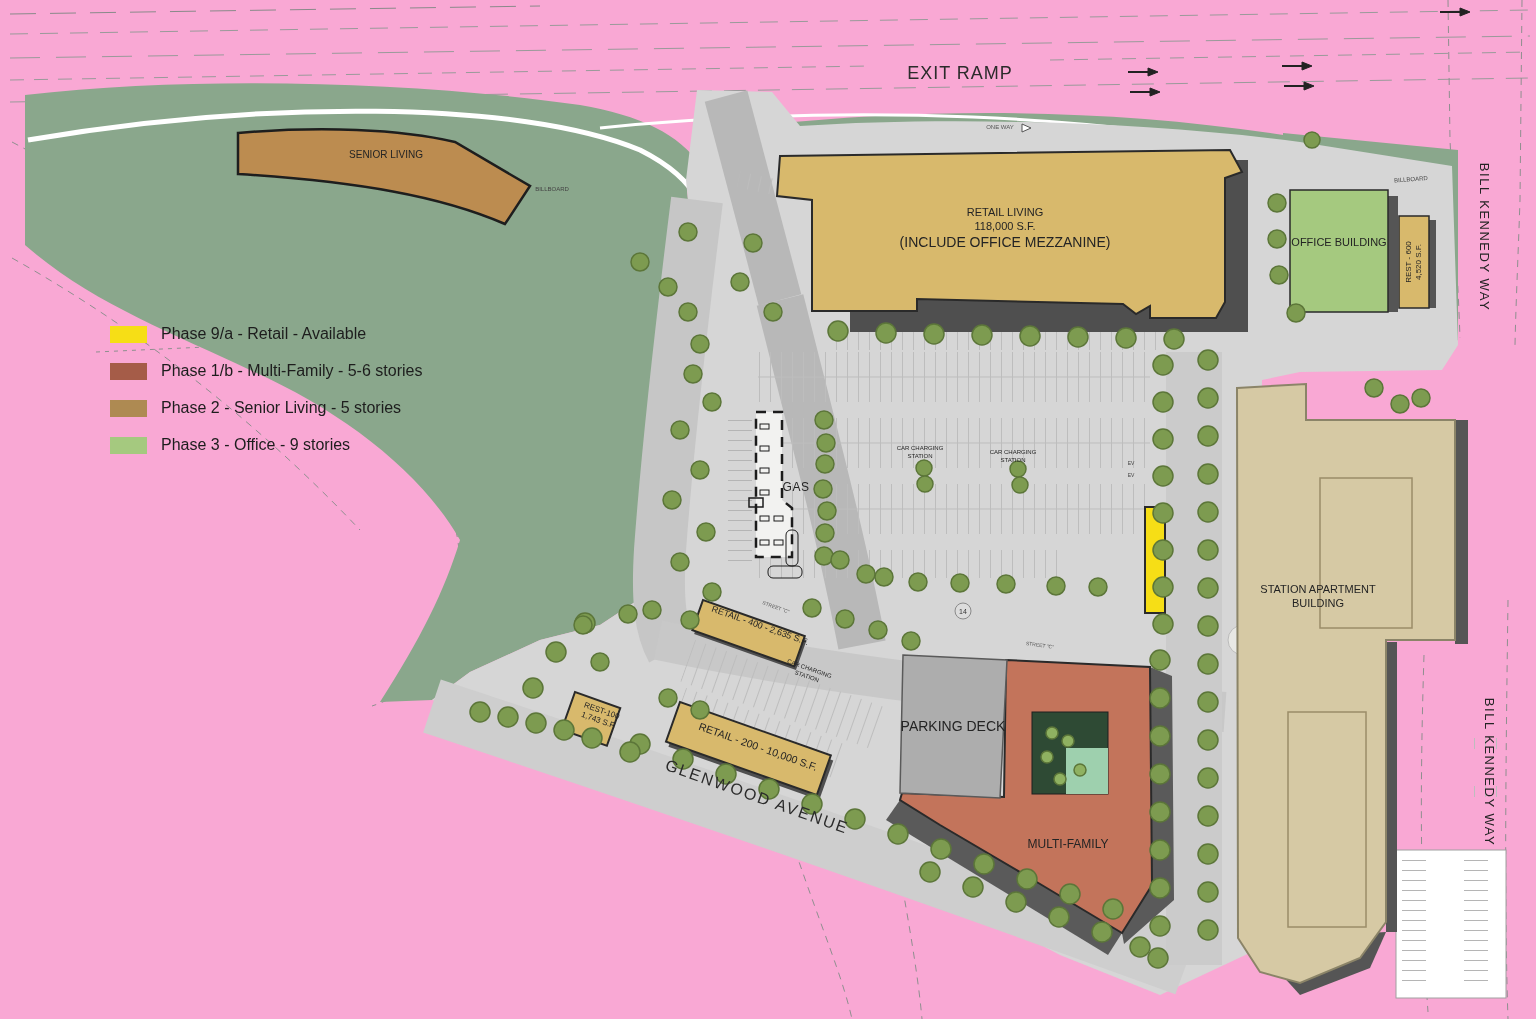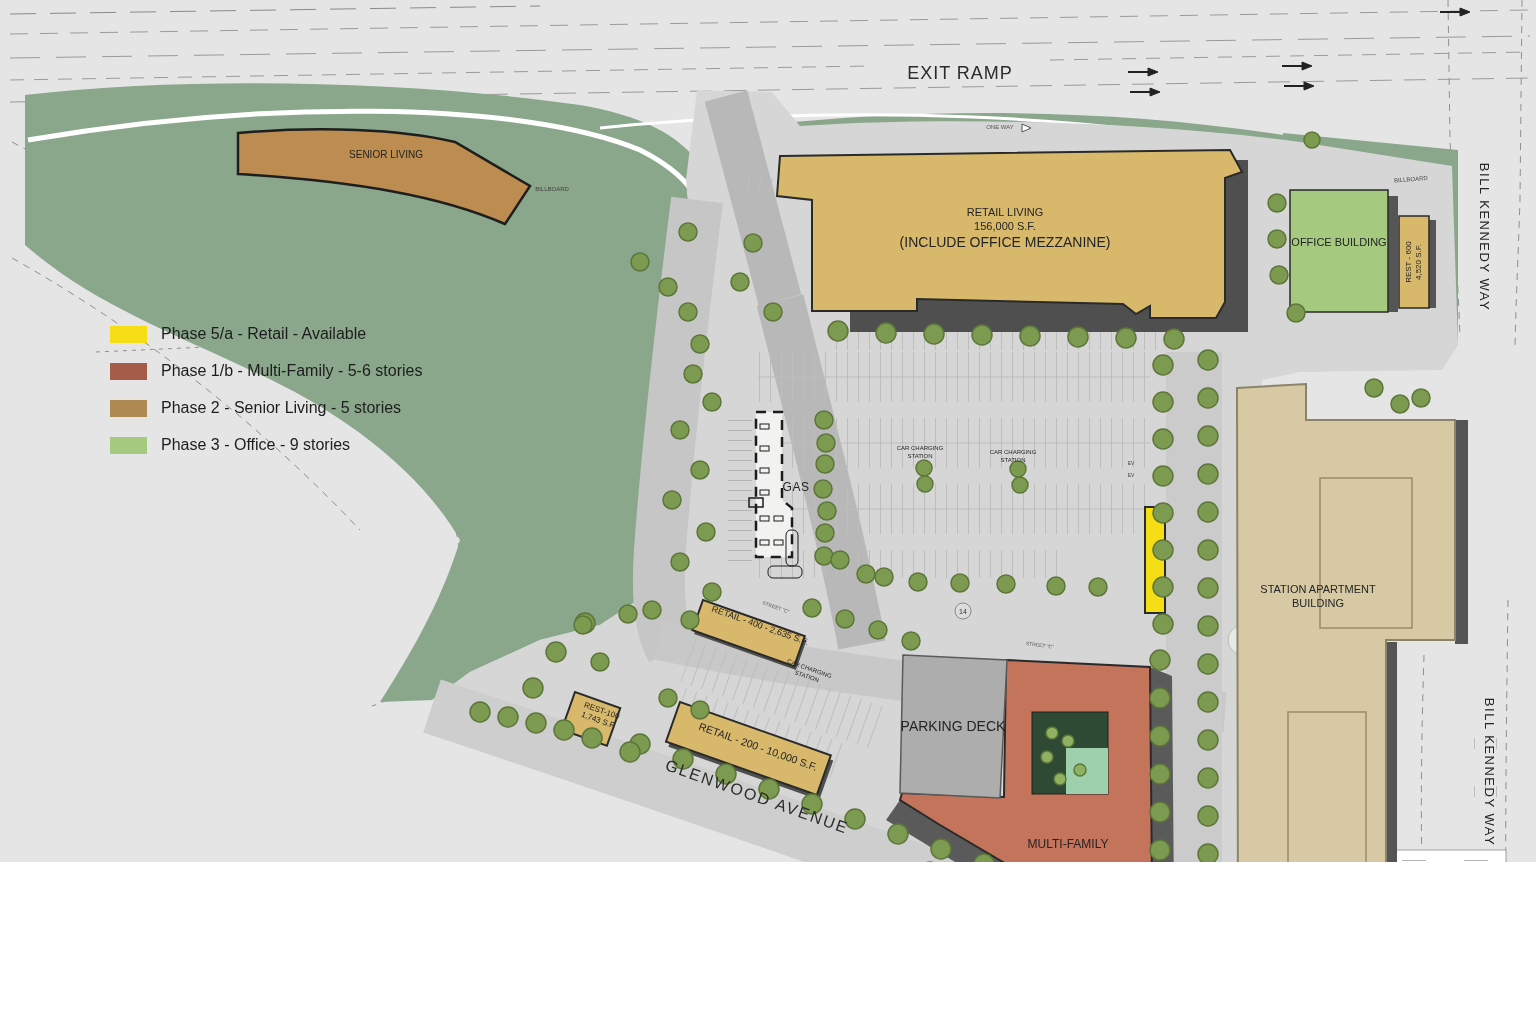--- a/index.html
+++ b/index.html
@@ -1,16 +1,16 @@
 <!DOCTYPE html>
 <html><head>
 <meta charset="utf-8">
 <style>
   html,body{margin:0;padding:0;background:#fff;}
-  #stage{position:relative;width:1536px;height:862px;background:#e5e5e5;overflow:hidden;
+  #stage{position:relative;width:1536px;height:1019px;background:#f9a8d4;overflow:hidden;
          font-family:"Liberation Sans",sans-serif;}
   #base{position:absolute;left:0;top:0;}
   .lb{position:absolute;color:#242424;white-space:nowrap;transform:translate(-50%,-50%);
       line-height:1.25;text-align:center;}
   .legend{position:absolute;left:110px;top:325px;}
   .legend-title{font-size:19px;color:#1d1d1d;letter-spacing:.5px;margin-bottom:14px;}
   .legend-row{display:flex;align-items:center;margin-bottom:19px;}
   .swatch{width:37px;height:17px;margin-right:14px;border:0;}
   .legend-label{font-size:16px;color:#1d1d1d;}
   .circle-badge{position:absolute;width:15px;height:15px;border-radius:50%;
@@ -332,21 +332,21 @@
 <div class="lb" style="left:1000px;top:128px;font-size:6px;color:#555;">ONE WAY</div>
 
 <div class="lb" style="left:386px;top:155px;font-size:10px;">SENIOR LIVING</div>
 
 <div class="lb" style="left:552px;top:190px;font-size:6px;color:#444;">BILLBOARD</div>
 
 <div class="lb" style="left:1411px;top:180px;font-size:6px;color:#444;transform:translate(-50%,-50%) rotate(-4deg);">BILLBOARD</div>
 
 <div class="lb" style="left:1005px;top:228px;font-size:11px;">
   <div>RETAIL LIVING</div>
-  <div>156,000 S.F.</div>
+  <div>118,000 S.F.</div>
   <div style="font-size:14px;">(INCLUDE OFFICE MEZZANINE)</div>
 </div>
 
 <div class="lb" style="left:1339px;top:243px;font-size:11px;text-align:center;">OFFICE BUILDING</div>
 
 <div class="lb" style="left:1414px;top:262px;font-size:8px;transform:translate(-50%,-50%) rotate(-90deg);">
   <div>REST - 600</div>
   <div>4,520 S.F.</div>
 </div>
 
@@ -398,21 +398,21 @@
 <div class="lb" style="left:1131px;top:463px;font-size:5px;color:#444;">EV</div>
 <div class="lb" style="left:1131px;top:475px;font-size:5px;color:#444;">EV</div>
 
 <div class="circle-badge" style="left:963px;top:611px;">
       <span>14</span>
     </div>
 
 <div class="legend">
   <div class="legend-row">
     <div class="swatch" style="background-color: rgb(246, 222, 22);"></div>
-    <div class="legend-label">Phase 5/a - Retail - Available</div>
+    <div class="legend-label">Phase 9/a - Retail - Available</div>
   </div>
   <div class="legend-row">
     <div class="swatch" style="background-color: rgb(165, 92, 72);"></div>
     <div class="legend-label">Phase 1/b - Multi-Family - 5-6 stories</div>
   </div>
   <div class="legend-row">
     <div class="swatch" style="background-color: rgb(174, 138, 82);"></div>
     <div class="legend-label">Phase 2 - Senior Living - 5 stories</div>
   </div>
   <div class="legend-row">

